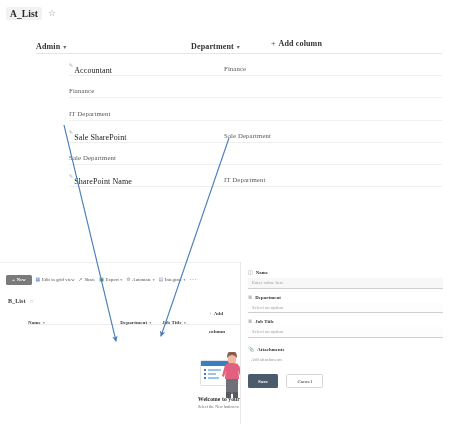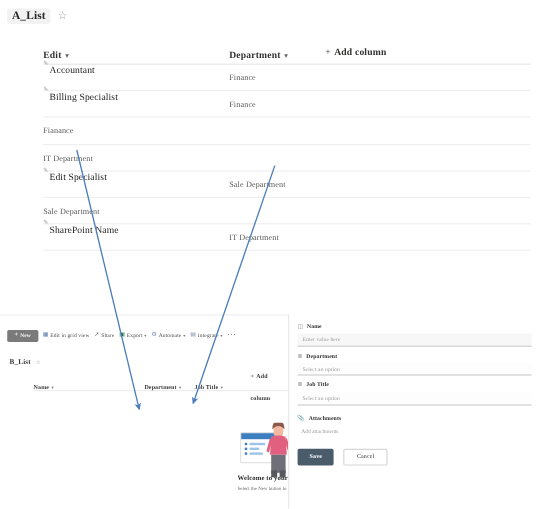--- a/index.html
+++ b/index.html
@@ -30,22 +30,23 @@
 
   .hdr-label {
     font-size: 8px; font-weight: bold; color: #323130; letter-spacing: .15px;
   }
   .chev { font-size: 6px; color: #666; margin-left: 3px; }
   .add-col { display: flex; align-items: center; gap: 3px; }
   .plus-icon { font-size: 8px; color: #444; font-weight: 400; }
   .add-col .hdr-label { font-weight: bold; }
 
   .grid-row {
-    display: flex; align-items: flex-start; height: 22.2px;
+    display: flex; align-items: flex-end; height: 22.2px;
     border-bottom: 1px solid #efefef;
+    margin-left: 33px;
   }
   .cell-title { width: 155px; display: flex; align-items: flex-start; gap: 1px; }
   .cell-dept  { width: 140px; }
 
   .row-text  { font-size: 8px; color: #212121; letter-spacing: .1px; }
   .dept-text { font-size: 6.8px; color: #595959; letter-spacing: .1px; }
   .pencil-icon {
     font-size: 5px; color: #9aa3ad; line-height: 1;
     transform: translateY(-3px); display: inline-block;
   }
@@ -158,67 +159,58 @@
 
     <div class="list-title-row">
       <span class="list-title">A_List</span>
       <span class="star-icon">☆</span>
     </div>
 
     <div class="grid">
 
       <div class="grid-header">
         <div class="col-title">
-          <span class="hdr-label">Edit</span><span class="chev">▾</span>
+          <span class="hdr-label">Admin</span><span class="chev">▾</span>
         </div>
         <div class="col-dept">
           <span class="hdr-label">Department</span><span class="chev">▾</span>
         </div>
         <div class="col-add add-col">
           <span class="plus-icon">+</span>
           <span class="hdr-label">Add column</span>
         </div>
       </div>
 
       <div class="grid-row">
         <div class="cell-title">
           <span class="pencil-icon">✎</span>
           <span class="row-text">Accountant</span>
         </div>
         <div class="cell-dept">
           <span class="dept-text">Finance</span>
         </div>
       </div>
 
+
+      <div class="grid-row">
+        <div class="cell-dept">
+          <span class="dept-text">Fianance</span>
+        </div>
+      </div>
+
+      <div class="grid-row">
+        <div class="cell-dept">
+          <span class="dept-text">IT Department</span>
+        </div>
+      </div>
+
       <div class="grid-row">
         <div class="cell-title">
           <span class="pencil-icon">✎</span>
-          <span class="row-text">Billing Specialist</span>
-        </div>
-        <div class="cell-dept">
-          <span class="dept-text">Finance</span>
-        </div>
-      </div>
-
-      <div class="grid-row">
-        <div class="cell-dept">
-          <span class="dept-text">Fianance</span>
-        </div>
-      </div>
-
-      <div class="grid-row">
-        <div class="cell-dept">
-          <span class="dept-text">IT Department</span>
-        </div>
-      </div>
-
-      <div class="grid-row">
-        <div class="cell-title">
-          <span class="pencil-icon">✎</span>
-          <span class="row-text">Edit Specialist</span>
+          <span class="row-text">Sale SharePoint</span>
         </div>
         <div class="cell-dept">
           <span class="dept-text">Sale Department</span>
         </div>
       </div>
 
       <div class="grid-row">
         <div class="cell-dept">
           <span class="dept-text">Sale Department</span>
         </div>

